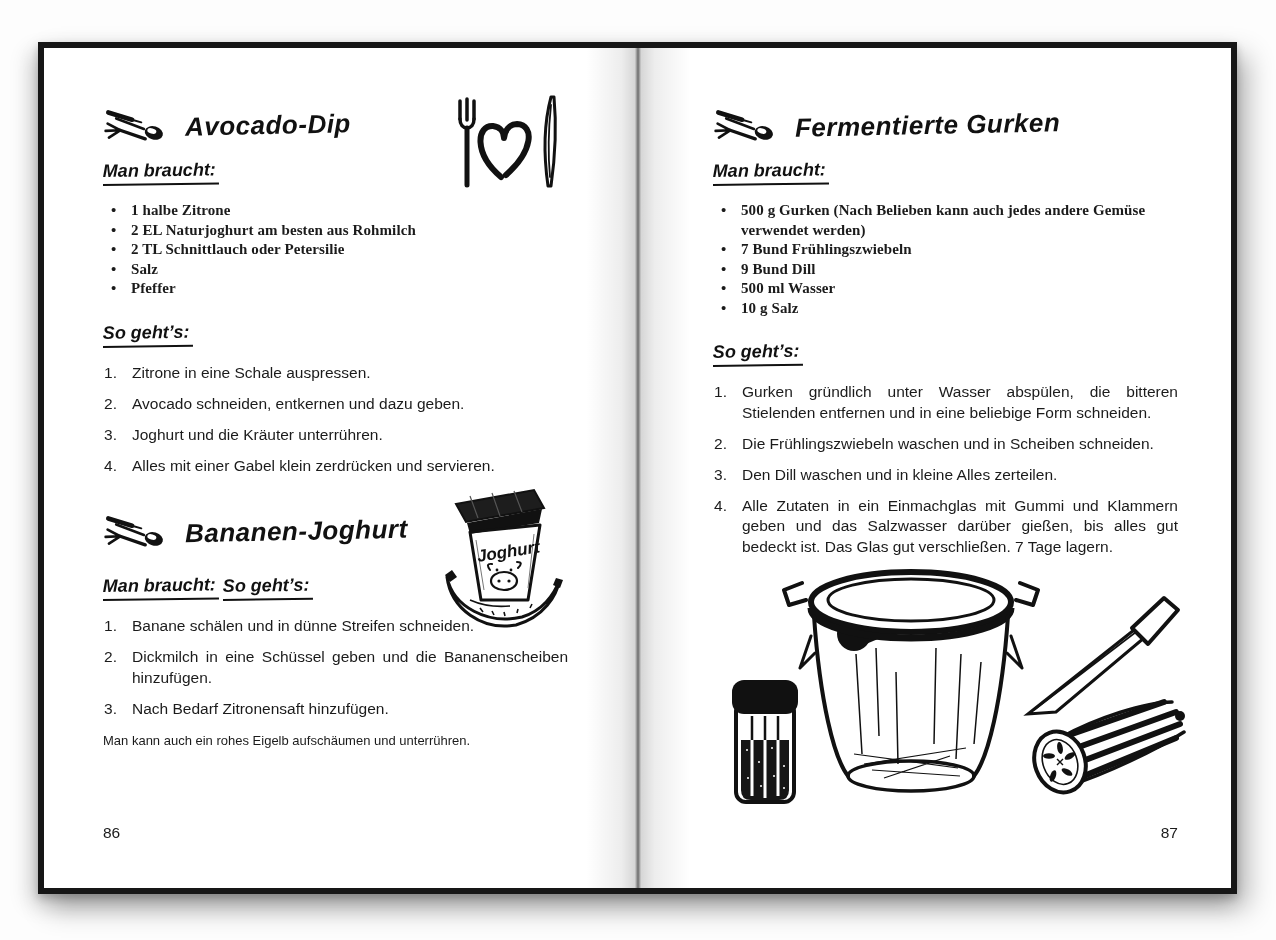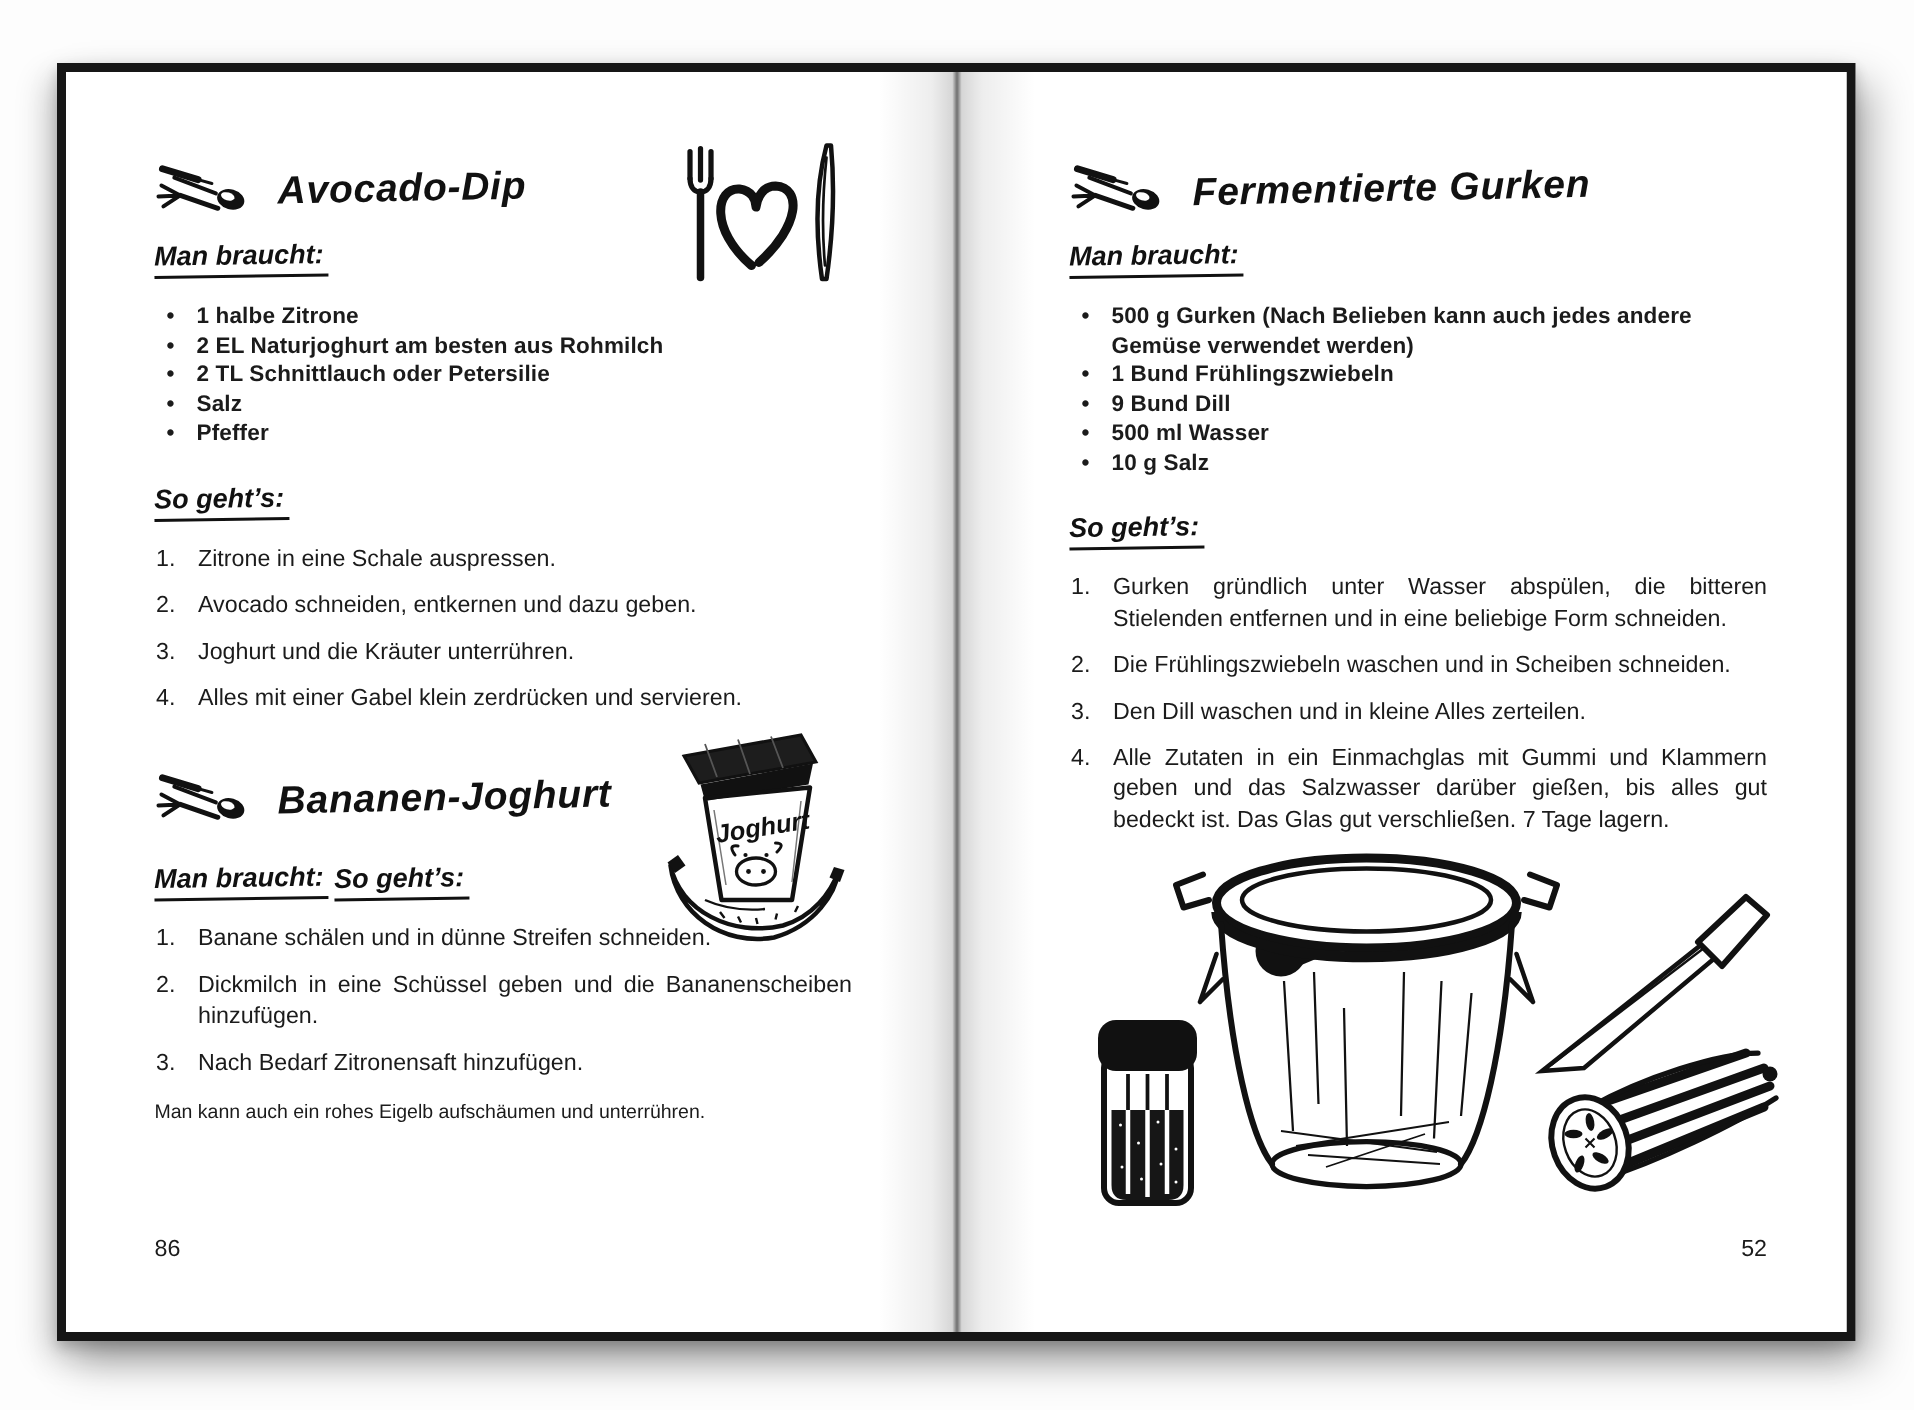--- a/index.html
+++ b/index.html
@@ -35,21 +35,21 @@
   .hand{font-family:cursive, sans-serif;font-style:italic;font-weight:700;color:#111;}
   h1.recipe-title{
     font-size:26px;margin:0;letter-spacing:.5px;
     transform:rotate(-1.2deg);white-space:nowrap;
   }
   .subhead{
     display:inline-block;font-size:18px;margin:13px 0 0 0;
     border-bottom:2.5px solid #111;padding:0 3px 2px 0;
     transform:rotate(-.8deg);transform-origin:left bottom;
   }
-  ul.ingredients{list-style:none;margin:15px 0 0 0;padding:0;}
+  ul.ingredients{list-style:none;margin:15px 0 0 0;padding:0;font-family:Liberation Serif, serif;}
   ul.ingredients li{
     position:relative;padding-left:28px;font-weight:700;font-size:15px;
     line-height:19.5px;letter-spacing:.1px;
   }
   ul.ingredients li::before{
     content:"•";position:absolute;left:8px;top:0;font-size:15px;
   }
   ol.steps{list-style:none;margin:15px 0 0 0;padding:0;counter-reset:step;}
   ol.steps li{
     position:relative;padding-left:29px;font-size:15.5px;line-height:20.5px;
@@ -168,21 +168,21 @@
       <div class="recipe">
         <div class="title-row">
           <svg class="cutlery" viewBox="0 0 100 64">
               <use href="#cutlery"></use>
             </svg>
           <h1 class="hand recipe-title">Fermentierte Gurken</h1>
         </div>
         <div class="hand subhead">Man braucht:</div>
         <ul class="ingredients">
           <li>500 g Gurken (Nach Belieben kann auch jedes andere Gemüse verwendet werden)</li>
-          <li>1 Bund Frühlingszwiebeln</li>
+          <li>7 Bund Frühlingszwiebeln</li>
           <li>9 Bund Dill</li>
           <li>500 ml Wasser</li>
           <li>10 g Salz</li>
         </ul>
         <div class="hand subhead" style="margin-top:24px">So geht’s:</div>
         <ol class="steps">
           <li>Gurken gründlich unter Wasser abspülen, die bitteren Stielenden entfernen und in eine beliebige Form schneiden.</li>
           <li>Die Frühlingszwiebeln waschen und in Scheiben schneiden.</li>
           <li>Den Dill waschen und in kleine Alles zerteilen.</li>
           <li>Alle Zutaten in ein Einmachglas mit Gummi und Klammern geben und das Salzwasser darüber gießen, bis alles gut bedeckt ist. Das Glas gut verschließen. 7 Tage lagern.</li>
@@ -250,17 +250,17 @@
           <ellipse cx="346" cy="198" rx="6" ry="2.8" transform="rotate(80 346 198)"></ellipse>
           <ellipse cx="356" cy="206" rx="6" ry="2.8" transform="rotate(150 356 206)"></ellipse>
           <ellipse cx="353" cy="222" rx="6" ry="2.8" transform="rotate(30 353 222)"></ellipse>
           <ellipse cx="339" cy="226" rx="6" ry="2.8" transform="rotate(110 339 226)"></ellipse>
           <ellipse cx="335" cy="206" rx="6" ry="2.8" transform="rotate(0 335 206)"></ellipse>
         </g>
         <path d="M343 209 l6 6 M349 209 l-6 6" stroke="#111" stroke-width="1.4"></path>
       </g>
     </svg>
 
-    <div class="pagenum">52</div>
+    <div class="pagenum">87</div>
   </section>
 
   <div class="gutter"></div>
 </div>
 
 </body></html>

